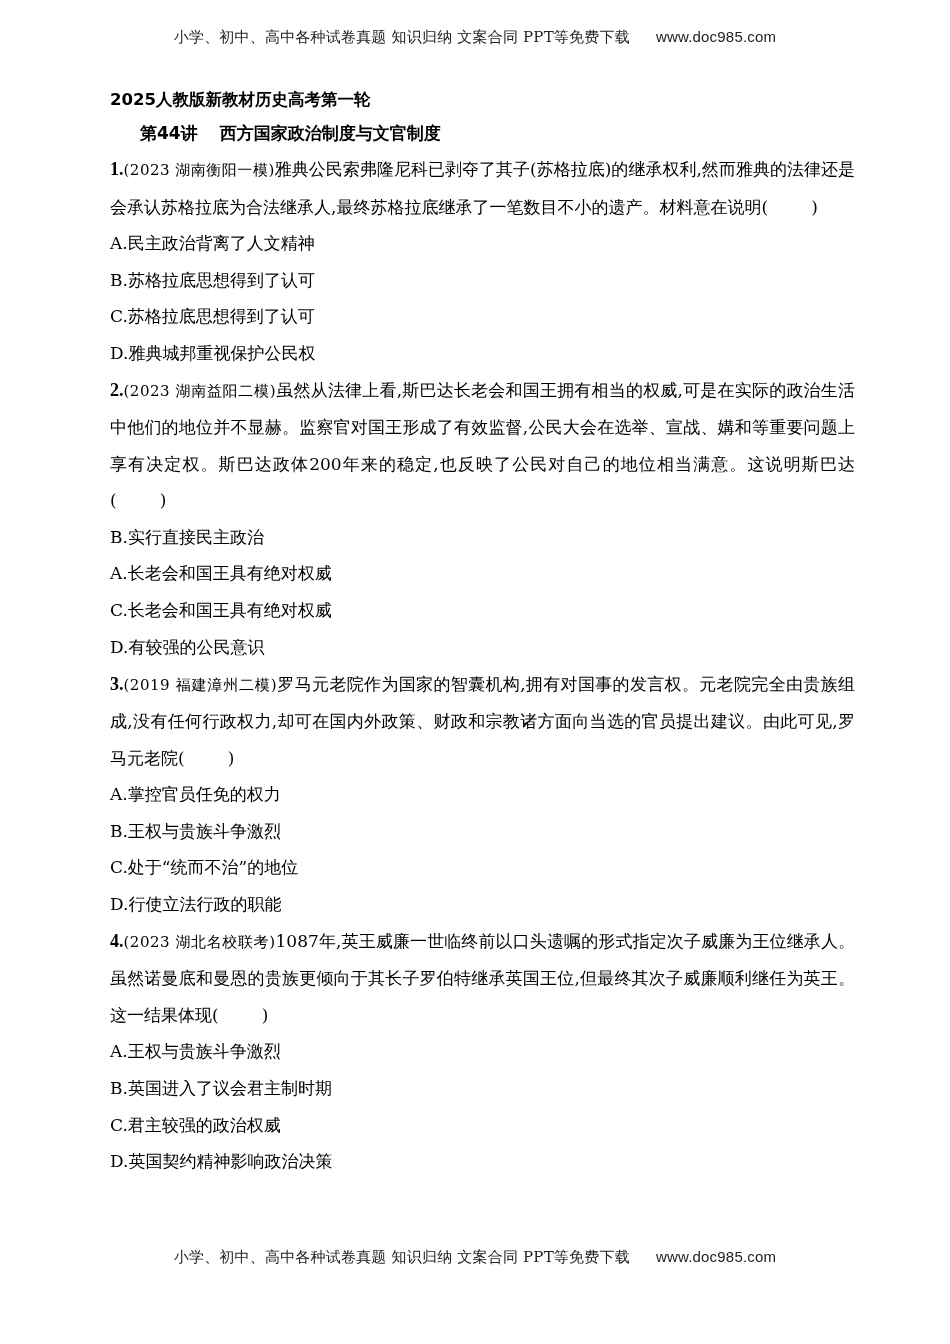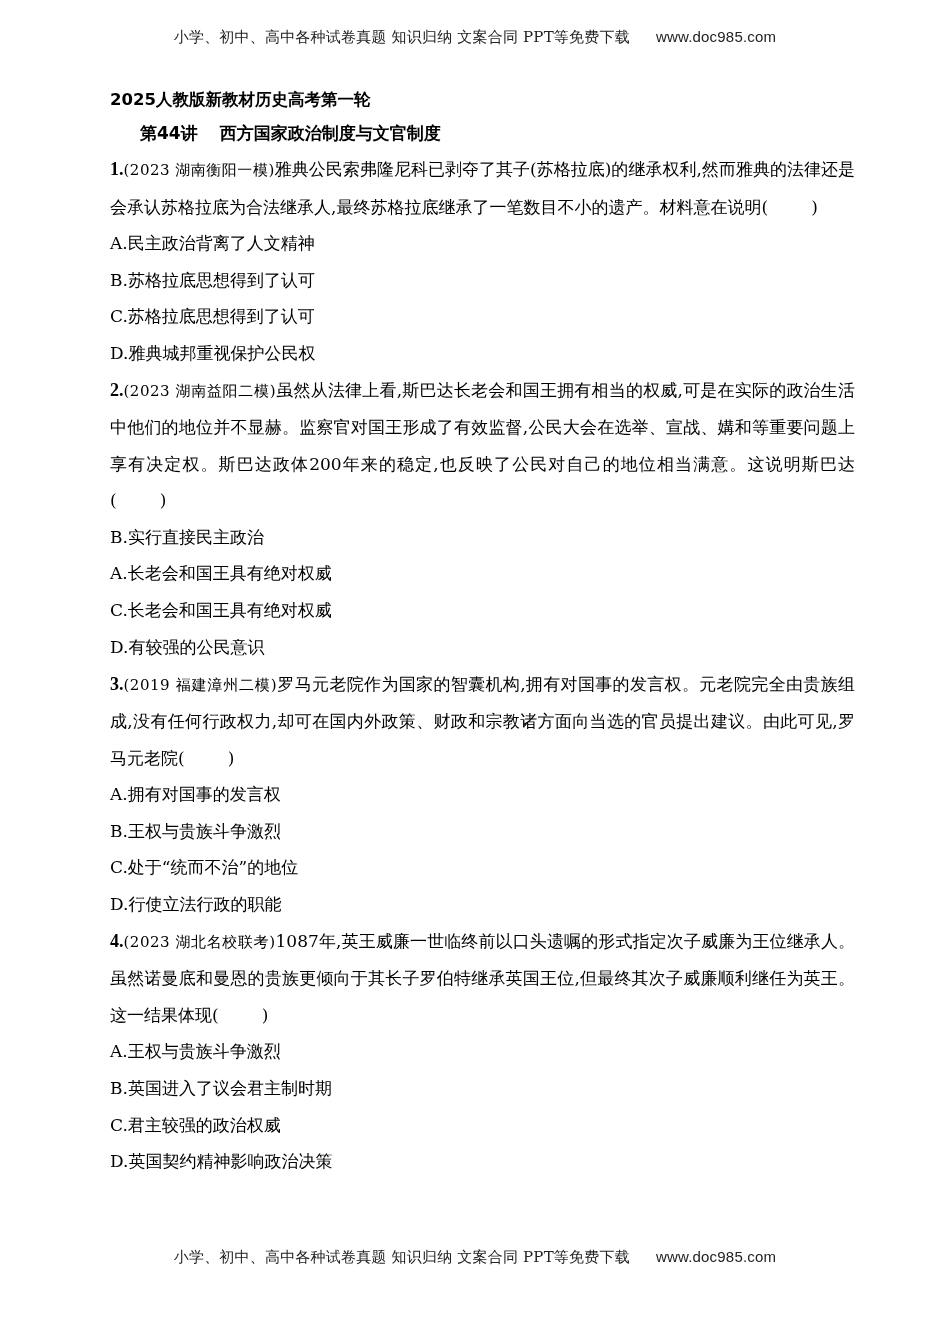--- a/index.html
+++ b/index.html
@@ -106,21 +106,21 @@
     <div class="option">B.实行直接民主政治</div>
     <div class="option">A.长老会和国王具有绝对权威</div>
     <div class="option">C.长老会和国王具有绝对权威</div>
     <div class="option">D.有较强的公民意识</div>
   </div>
 
   <div class="question">
     <div class="q-stem">
       <span class="q-num">3.</span><span class="q-source">(2019 福建漳州二模)</span><span>罗马元老院作为国家的智囊机构,拥有对国事的发言权。元老院完全由贵族组成,没有任何行政权力,却可在国内外政策、财政和宗教诸方面向当选的官员提出建议。由此可见,罗马元老院</span><span class="q-paren">(        )</span>
     </div>
-    <div class="option">A.拥有对国事的发言权</div>
+    <div class="option">A.掌控官员任免的权力</div>
     <div class="option">B.王权与贵族斗争激烈</div>
     <div class="option">C.处于“统而不治”的地位</div>
     <div class="option">D.行使立法行政的职能</div>
   </div>
 
   <div class="question">
     <div class="q-stem">
       <span class="q-num">4.</span><span class="q-source">(2023 湖北名校联考)</span><span>1087年,英王威廉一世临终前以口头遗嘱的形式指定次子威廉为王位继承人。虽然诺曼底和曼恩的贵族更倾向于其长子罗伯特继承英国王位,但最终其次子威廉顺利继任为英王。这一结果体现</span><span class="q-paren">(        )</span>
     </div>
     <div class="option">A.王权与贵族斗争激烈</div>

